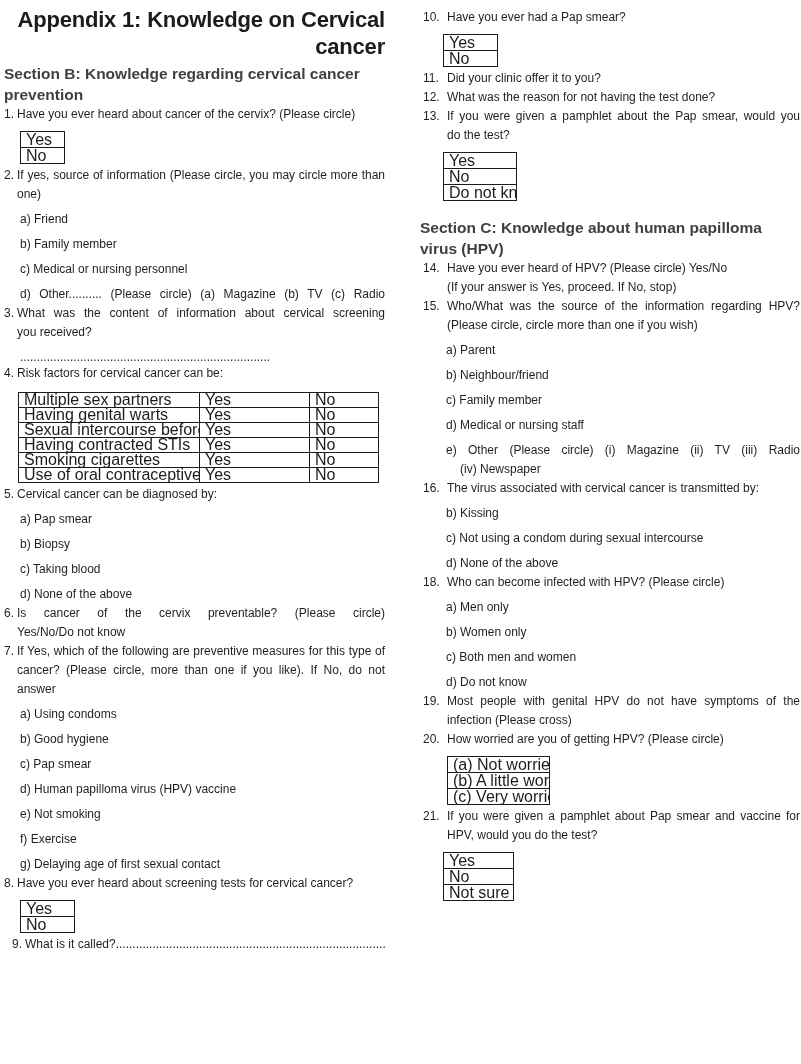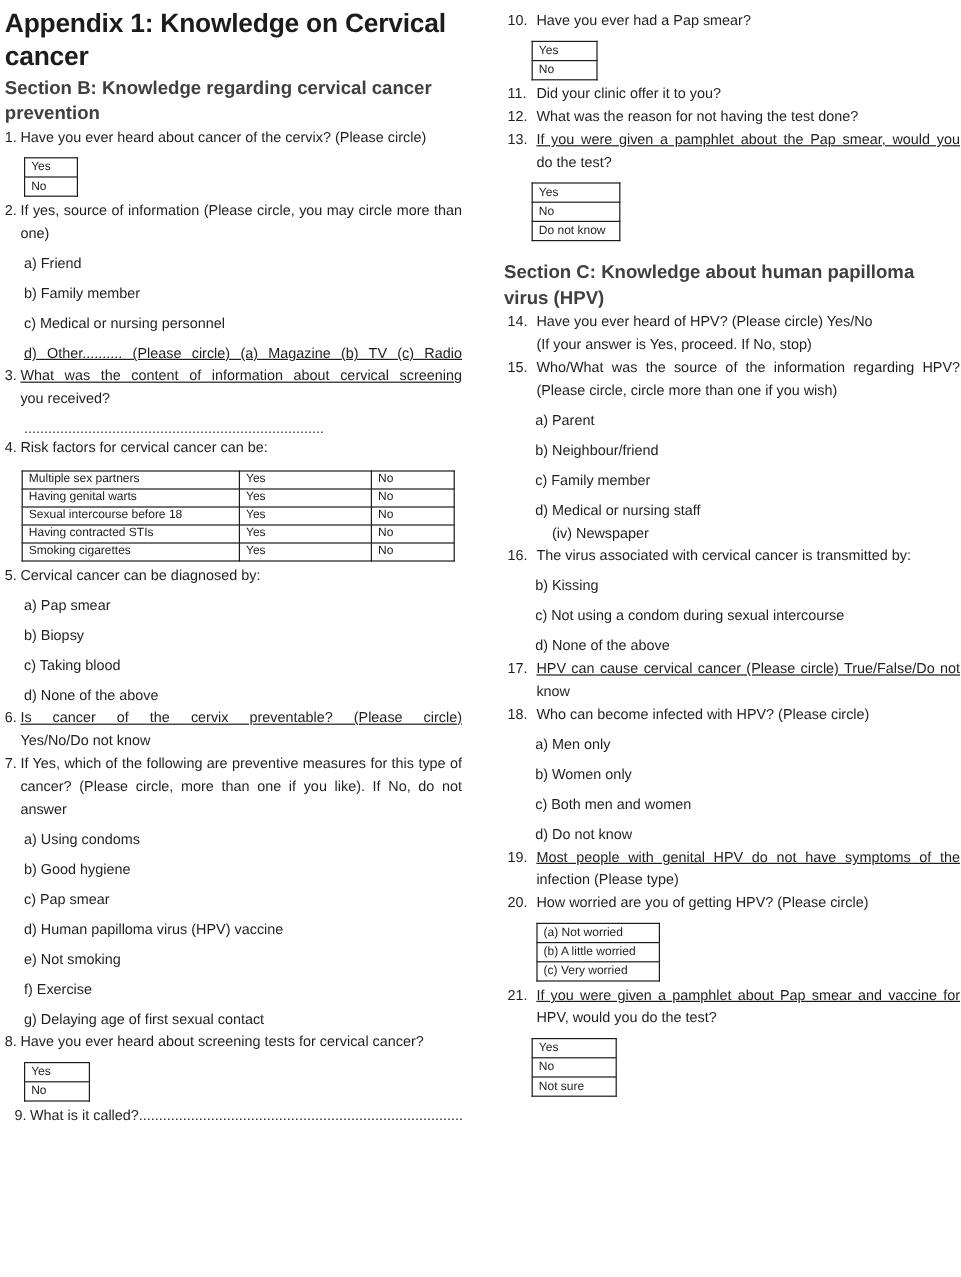--- a/index.html
+++ b/index.html
@@ -10,21 +10,21 @@
     font-family: "Liberation Sans", sans-serif;
     color: #1f1f1f;
     overflow: hidden;
   }
   .page { display: flex; gap: 35px; padding: 6px 0 0 4px; }
   .col { width: 381px; flex: 0 0 auto; }
   .col-right { width: 380px; }
 
   h1 {
     font-size: 22px; line-height: 27px; margin: 0;
-    font-weight: 700; color: #1c1c1c; letter-spacing: -0.2px;
+    font-weight: 700; color: #1c1c1c; letter-spacing: -0.2px; text-align: right;
   }
   h2 {
     font-size: 15.5px; line-height: 21px; margin: 3px 0 0;
     font-weight: 700; color: #404040;
   }
   .col-right h2 { margin-top: 16px; max-width: 368px; }
 
   .q {
     position: relative; margin: 0 0 0; padding-left: 13px;
     font-size: 12px; line-height: 19px; text-align: justify;
@@ -34,28 +34,28 @@
   .col-right .q { padding-left: 27px; }
   .col-right .qnum { left: 3px; }
   .q-indent { margin-left: 8px; }
   .nowrap { white-space: nowrap; overflow: hidden; }
 
   .opt { margin: 6px 0 0; padding-left: 16px; font-size: 12px; line-height: 19px; }
   .col-right .opt { padding-left: 26px; }
   .opt2 { padding-left: 30px; margin-top: 0; }
   .col-right .opt2 { padding-left: 40px; }
 
-  .jl { text-align: justify; text-align-last: justify; text-decoration: underline; }
+  .jl { text-align: justify; text-align-last: justify; }
 
   .dotsline {
     margin-top: 8px; padding-left: 16px; font-size: 12px;
     white-space: nowrap; overflow: hidden; max-width: 250px; color: #2a2a2a;
   }
 
-  table { border-collapse: collapse; font-size: 10px; color: #1c1c1c; table-layout: fixed; border-radius: 11px; }
+  table { border-collapse: collapse; font-size: 16px; color: #1c1c1c; table-layout: fixed; border-radius: 11px; }
   td { border: 1px solid #1c1c1c; padding: 2px 4px 2px 5px; line-height: 11px; overflow: hidden; white-space: nowrap; }
   .ansTable { margin: 7px 0 2px 16px; }
   .col-right .ansTable { margin-left: 23px; }
   .t-yn1 { width: 44px; }
   .t-yn2 { width: 54px; }
   .t-dnk { width: 73px; }
   .t-worried { width: 102px; margin-left: 27px !important; }
   .t-notsure { width: 70px; }
 
   .riskTable { width: 360px; margin: 9px 0 2px 14px; padding-left: 20px; }
@@ -133,20 +133,25 @@
       <tr>
         <td>Having contracted STIs</td>
         <td>Yes</td>
         <td>No</td>
       </tr>
       <tr>
         <td>Smoking cigarettes</td>
         <td>Yes</td>
         <td>No</td>
       </tr>
+      <tr>
+        <td>Use of oral contraceptive</td>
+        <td>Yes</td>
+        <td>No</td>
+      </tr>
     </tbody>
       </table>
 
     <div class="q">
       <span class="qnum">5.</span>
       <span>Cervical cancer can be diagnosed by:</span>
     </div>
     <div class="opt">a) Pap smear</div>
     <div class="opt">b) Biopsy</div>
     <div class="opt">c) Taking blood</div>
@@ -246,49 +251,45 @@
     </div>
 
     <div class="q">
       <span class="qnum">15.</span>
       <span>Who/What was the source of the information regarding HPV? (Please circle, circle more than one if you wish)</span>
     </div>
     <div class="opt">a) Parent</div>
     <div class="opt">b) Neighbour/friend</div>
     <div class="opt">c) Family member</div>
     <div class="opt">d) Medical or nursing staff</div>
+    <div class="opt jl">e) Other (Please circle) (i) Magazine (ii) TV (iii) Radio</div>
     <div class="opt opt2">(iv) Newspaper</div>
 
     <div class="q">
       <span class="qnum">16.</span>
       <span>The virus associated with cervical cancer is transmitted by:</span>
     </div>
     <div class="opt">b) Kissing</div>
     <div class="opt">c) Not using a condom during sexual intercourse</div>
     <div class="opt">d) None of the above</div>
 
-    <div class="q">
-      <span class="qnum">17.</span>
-      <div class="jl">HPV can cause cervical cancer (Please circle) True/False/Do not</div>
-      <div>know</div>
-    </div>
 
     <div class="q">
       <span class="qnum">18.</span>
       <span>Who can become infected with HPV? (Please circle)</span>
     </div>
     <div class="opt">a) Men only</div>
     <div class="opt">b) Women only</div>
     <div class="opt">c) Both men and women</div>
     <div class="opt">d) Do not know</div>
 
     <div class="q">
       <span class="qnum">19.</span>
       <div class="jl">Most people with genital HPV do not have symptoms of the</div>
-      <div>infection (Please type)</div>
+      <div>infection (Please cross)</div>
     </div>
 
     <div class="q">
       <span class="qnum">20.</span>
       <span>How worried are you of getting HPV? (Please circle)</span>
     </div>
     <table class="ansTable t-worried">
       <tbody>
           <tr>
             <td>(a) Not worried</td>

